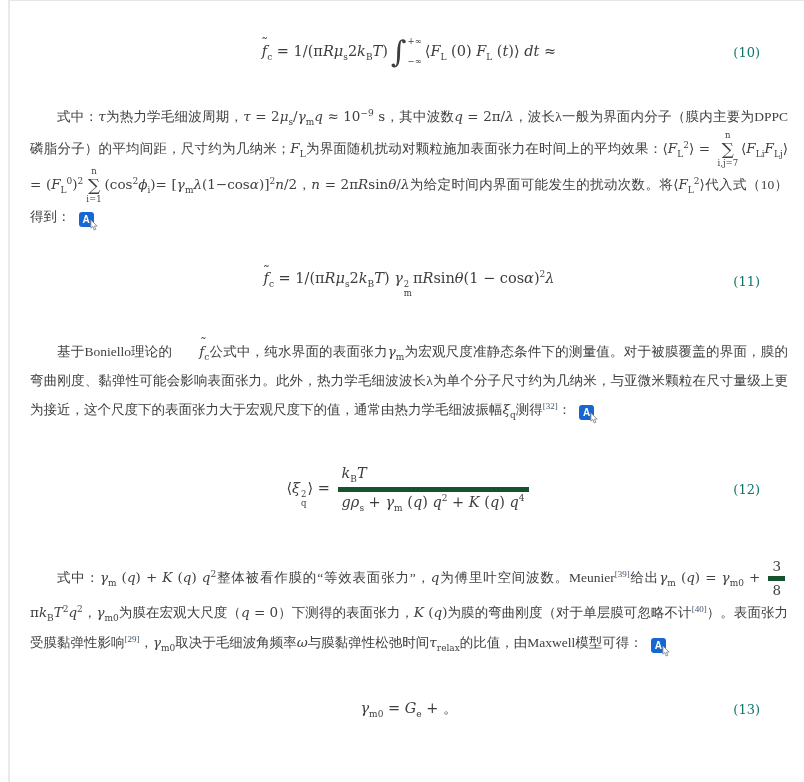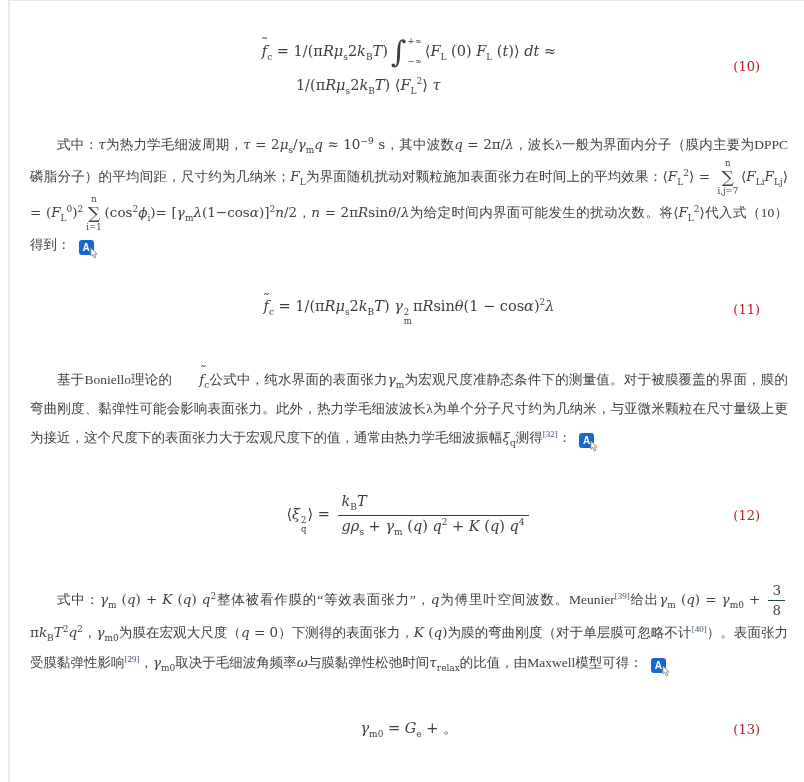--- a/index.html
+++ b/index.html
@@ -33,35 +33,35 @@
   .sum .sl{font-size:8.5px;letter-spacing:0;}
   .sum .sg{font-size:17px;padding:1px 0;}
 
   
   .stk{display:inline-flex;flex-direction:column;align-items:flex-start;vertical-align:-4px;line-height:1;margin:0 1px;}
   .stk span{font-size:8.5px;}
 
   
   .frac{display:inline-flex;flex-direction:column;align-items:flex-start;vertical-align:middle;margin:0 3px;line-height:1.25;text-indent:0;}
   .frac .fn{padding:0 4px 1px;}
-  .frac .fd{border-top:1px solid #14532d;padding:1px 4px 0;}
+  .frac .fd{border-top:5px solid #14532d;padding:1px 4px 0;}
 
   
   .intw{display:inline-flex;align-items:center;vertical-align:middle;margin:0 3px;text-indent:0;}
   .intw .ints{font-size:30px;font-style:normal;line-height:1;}
   .intw .ilim{display:inline-flex;flex-direction:column;justify-content:space-between;height:36px;font-size:8.5px;padding:1px 0 3px 1px;}
 
   
   .eq-row{position:relative;text-align:center;font-family:"DejaVu Serif",serif;
           font-size:14.5px;color:#3d3d3d;margin:24px 0;}
   .eq-math{display:inline-block;text-align:left;line-height:1.9;}
   .eq-math .eline{display:block;}
   .eq-math .eline2{padding-left:2.35em;}
   .eq-num{position:absolute;right:28px;top:50%;transform:translateY(-50%);
-          font-size:13px;color:#b91c1c;}
+          font-size:13px;color:#0f766e;}
 
   
   .ticon{display:inline-block;width:15px;height:15px;background:#1767d2;border-radius:3px;
          position:relative;vertical-align:-2px;margin-left:8px;cursor:pointer;text-indent:0;}
   .ticon .tA{color:#ffffff;font:bold 10px/15px "Liberation Sans",sans-serif;display:block;text-align:center;}
   .ticon svg{position:absolute;right:-5px;bottom:-4px;width:9px;height:11px;}
 
   
   .eq10{margin-top:6px;margin-bottom:30px;}
   .eq11{margin-top:34px;margin-bottom:40px;}
@@ -76,21 +76,21 @@
 
 <div class="page">
 
   <div class="eq-row eq10">
     <div class="eq-math"><span class="eline"><span class="tld">f</span><sub>c</sub> = 1/(π<i>Rμ</i><sub>s</sub>2<i>k</i><sub>B</sub><i>T</i>)<span class="intw">
             <span class="ints">∫</span>
             <span class="ilim">
               <span>+∞</span>
               <span>−∞</span>
             </span>
-          </span>⟨<i>F</i><sub>L</sub> (0) <i>F</i><sub>L</sub> (<i>t</i>)⟩ <i>dt</i> ≈</span><span class="eline eline2">1/(π<i>Rμ</i><sub>s</sub>2<i>k</i><sub>B</sub><i>T</i>) ⟨<i>F</i><sub>L</sub><sup>2</sup>⟩ <i>τ</i></span></div>
+          </span>⟨<i>F</i><sub>L</sub> (0) <i>F</i><sub>L</sub> (<i>t</i>)⟩ <i>dt</i> ≈</span></div>
     <div class="eq-num">(10)</div>
   </div>
 
   <p class="para"><span>式中：<span class="m"><i>τ</i></span>为热力学毛细波周期，<span class="m"><i>τ</i> = 2<i>μ</i><sub>s</sub>/<i>γ</i><sub>m</sub><i>q</i> ≈ 10<sup>−9</sup> s</span>，其中波数<span class="m"><i>q</i> = 2π/<i>λ</i></span>，波长λ一般为界面内分子（膜内主要为DPPC磷脂分子）的平均间距，尺寸约为几纳米；<span class="m"><i>F</i><sub>L</sub></span>为界面随机扰动对颗粒施加表面张力在时间上的平均效果：<span class="m">⟨<i>F</i><sub>L</sub><sup>2</sup>⟩ = <span class="sum">
             <span class="sl">n</span>
             <span class="sg">∑</span>
             <span class="sl">i,j=7</span>
           </span>⟨<i>F</i><sub>Li</sub><i>F</i><sub>Lj</sub>⟩ = (<i>F</i><sub>L</sub><sup>0</sup>)<sup>2</sup><span class="sum">
             <span class="sl">n</span>
             <span class="sg">∑</span>

